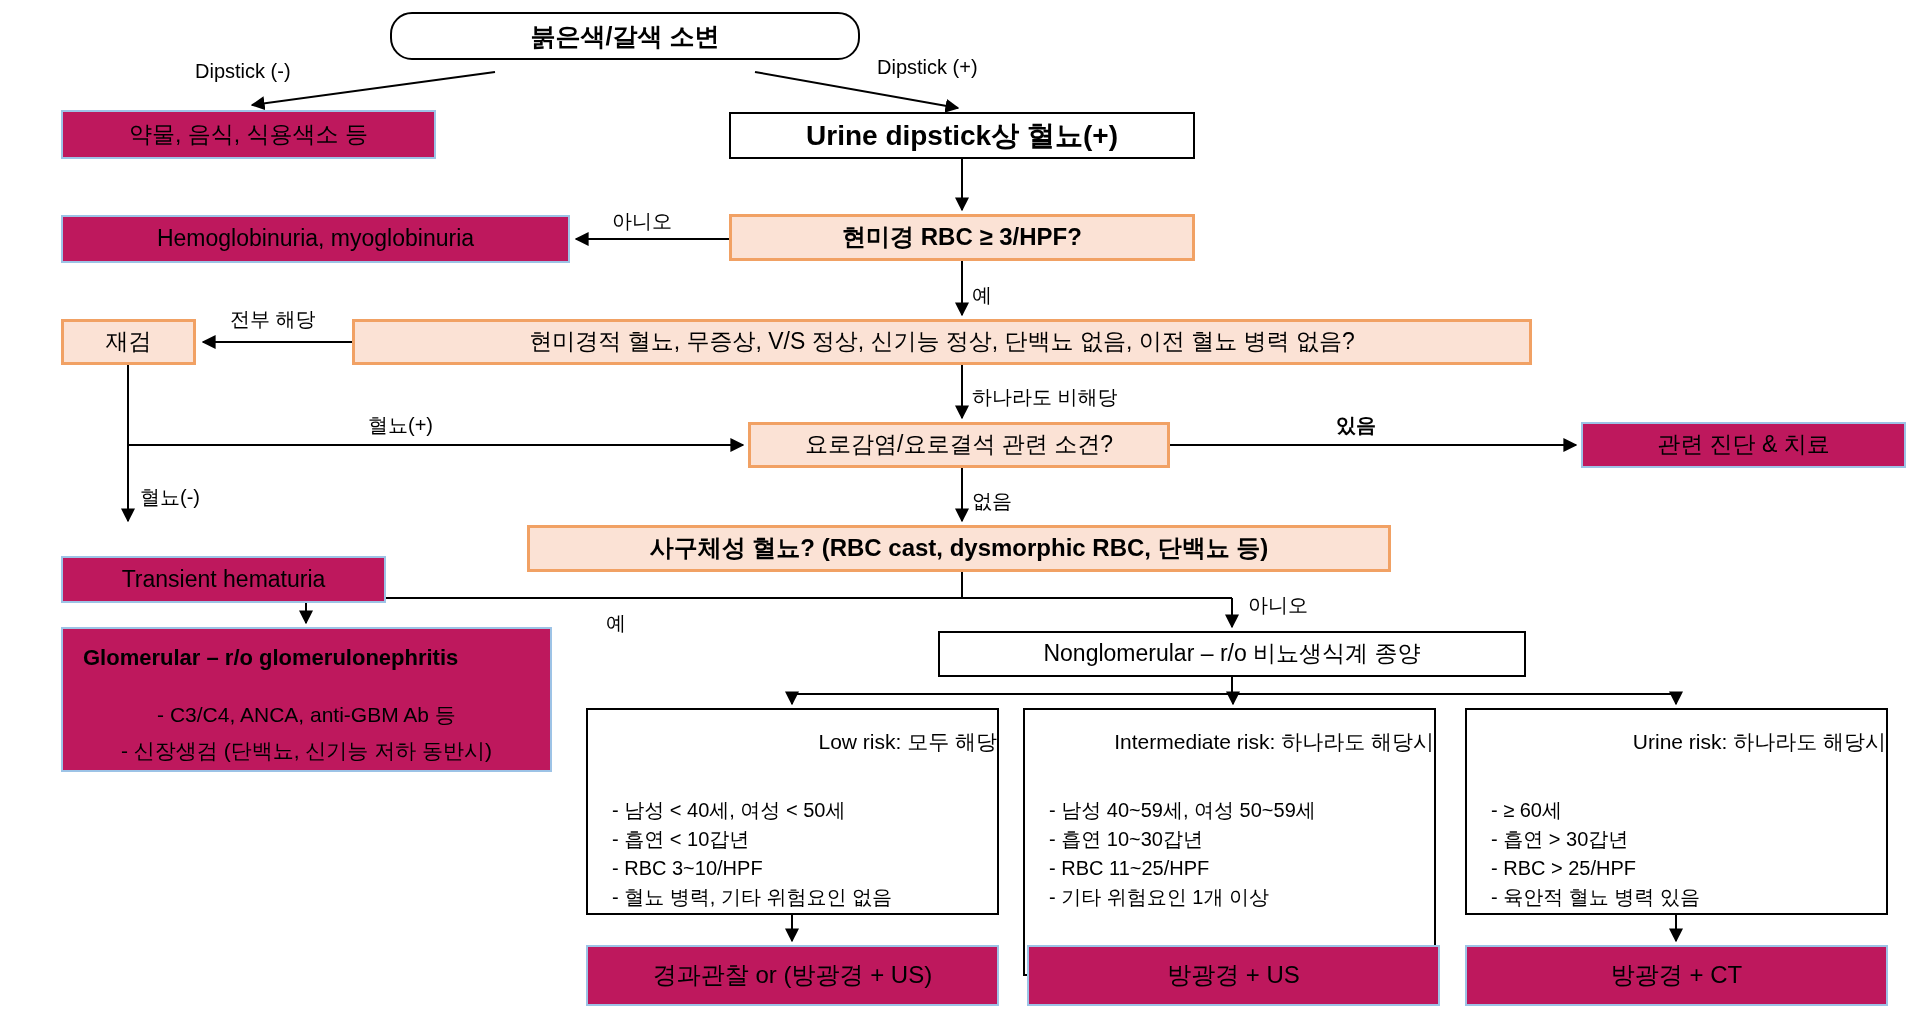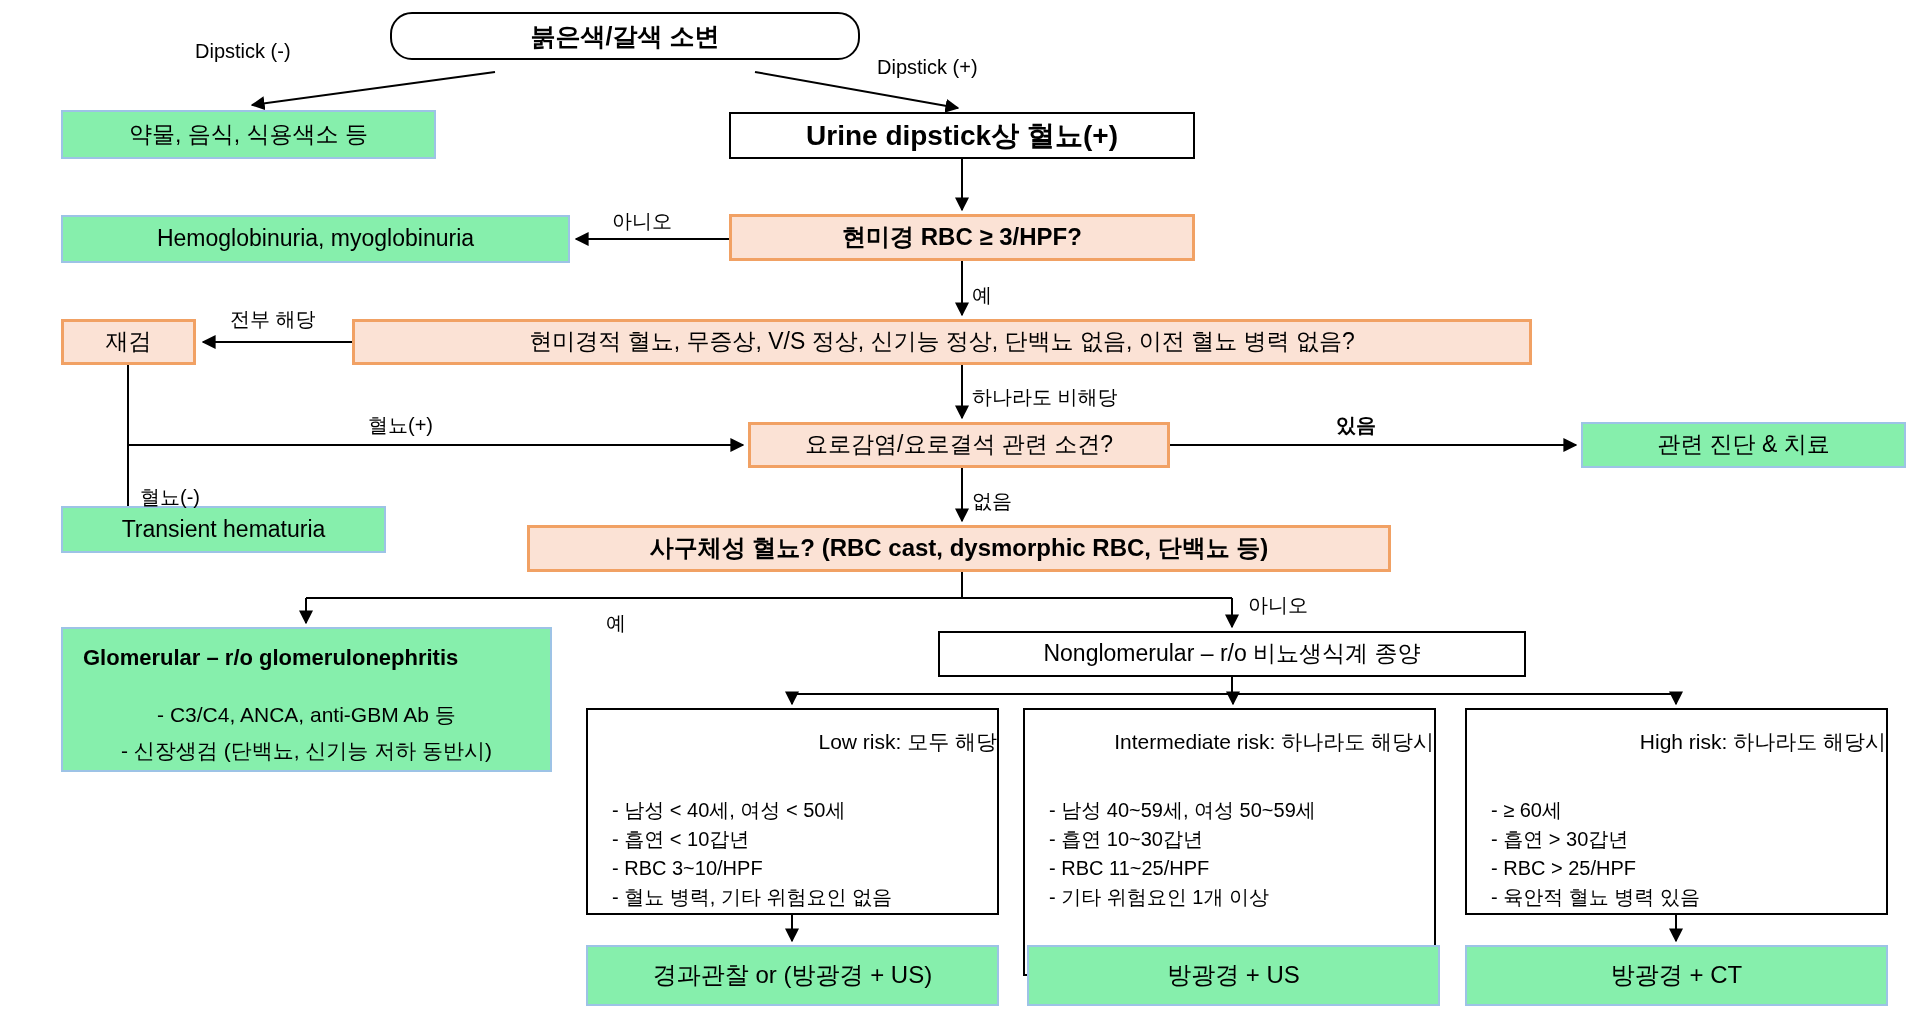--- a/index.html
+++ b/index.html
@@ -16,21 +16,21 @@
   .node{
     position:absolute;
     box-sizing:border-box;
     display:flex;align-items:center;justify-content:center;
     text-align:center;
     font-size:23px;
     line-height:1.2;
     background:#fff;
   }
   .white{background:#ffffff;border:2px solid #000000;}
-  .blue{background:#86efac;border:2px solid #9dc3e6;}
+  .blue{background:#be185d;border:2px solid #9dc3e6;}
   .orange{background:#fbe2d5;border:3px solid #f1a164;}
   .bold{font-weight:bold;}
   .big{font-size:25px;}
   .action{font-size:24px;}
   .edge-label{
     position:absolute;
     font-size:20px;
     white-space:nowrap;
   }
   .block{
@@ -95,21 +95,21 @@
   <div class="node blue" style="left:61px;top:215px;width:509px;height:48px;">Hemoglobinuria, myoglobinuria</div>
 
   <div class="node orange" style="left:352px;top:319px;width:1180px;height:46px;">현미경적 혈뇨, 무증상, V/S 정상, 신기능 정상, 단백뇨 없음, 이전 혈뇨 병력 없음?</div>
 
   <div class="node orange" style="left:61px;top:319px;width:135px;height:46px;">재검</div>
 
   <div class="node orange" style="left:748px;top:422px;width:422px;height:46px;">요로감염/요로결석 관련 소견?</div>
 
   <div class="node blue" style="left:1581px;top:422px;width:325px;height:46px;">관련 진단 &amp; 치료</div>
 
-  <div class="node blue" style="left:61px;top:506px;width:325px;height:47px;">Transient hematuria</div>
+  <div class="node blue" style="left:61px;top:556px;width:325px;height:47px;">Transient hematuria</div>
 
   <div class="node orange bold" style="left:527px;top:525px;width:864px;height:47px;font-size:24px;">사구체성 혈뇨? (RBC cast, dysmorphic RBC, 단백뇨 등)</div>
 
   <div class="block blue glom-box" style="left:61px;top:627px;width:491px;height:145px;">
     <div class="glom-title">Glomerular – r/o glomerulonephritis</div>
     <div class="glom-items">
         <div class="list-item">- C3/C4, ANCA, anti-GBM Ab 등</div>
         <div class="list-item">- 신장생검 (단백뇨, 신기능 저하 동반시)</div>
       </div>
   </div>
@@ -130,36 +130,36 @@
     <div class="risk-title">Intermediate risk: 하나라도 해당시</div>
     <div class="risk-items">
         <div class="list-item">- 남성 40~59세, 여성 50~59세</div>
         <div class="list-item">- 흡연 10~30갑년</div>
         <div class="list-item">- RBC 11~25/HPF</div>
         <div class="list-item">- 기타 위험요인 1개 이상</div>
       </div>
   </div>
 
   <div class="block white risk-box" style="left:1465px;top:708px;width:423px;height:207px;">
-    <div class="risk-title">High risk: 하나라도 해당시</div>
+    <div class="risk-title">Urine risk: 하나라도 해당시</div>
     <div class="risk-items">
         <div class="list-item">- ≥ 60세</div>
         <div class="list-item">- 흡연 &gt; 30갑년</div>
         <div class="list-item">- RBC &gt; 25/HPF</div>
         <div class="list-item">- 육안적 혈뇨 병력 있음</div>
       </div>
   </div>
 
   <div class="node blue action" style="left:586px;top:945px;width:413px;height:61px;">경과관찰 or (방광경 + US)</div>
 
   <div class="node blue action" style="left:1027px;top:945px;width:413px;height:61px;">방광경 + US</div>
 
   <div class="node blue action" style="left:1465px;top:945px;width:423px;height:61px;">방광경 + CT</div>
 
-  <div class="edge-label" style="left:195px;top:40px;text-align:center;">Dipstick (-)</div>
+  <div class="edge-label" style="left:195px;top:60px;text-align:center;">Dipstick (-)</div>
   <div class="edge-label" style="left:877px;top:56px;">Dipstick (+)</div>
   <div class="edge-label" style="left:612px;top:208px;">아니오</div>
   <div class="edge-label" style="left:972px;top:282px;">예</div>
   <div class="edge-label" style="left:230px;top:306px;">전부 해당</div>
   <div class="edge-label" style="left:972px;top:384px;">하나라도 비해당</div>
   <div class="edge-label" style="left:368px;top:412px;">혈뇨(+)</div>
   <div class="edge-label" style="left:1336px;top:412px;font-weight:bold;">있음</div>
   <div class="edge-label" style="left:140px;top:484px;">혈뇨(-)</div>
   <div class="edge-label" style="left:972px;top:488px;">없음</div>
   <div class="edge-label" style="left:606px;top:610px;">예</div>

